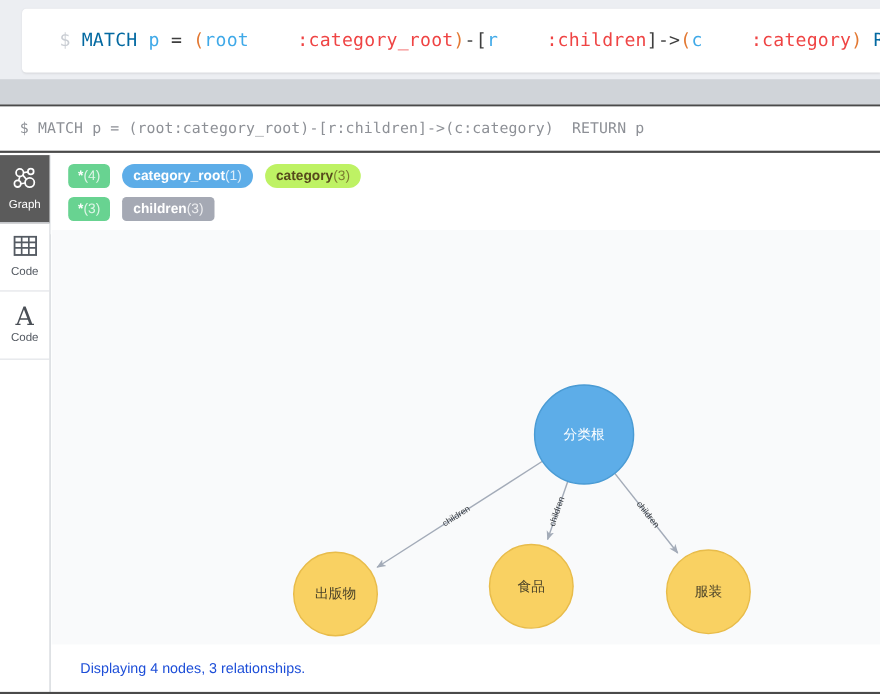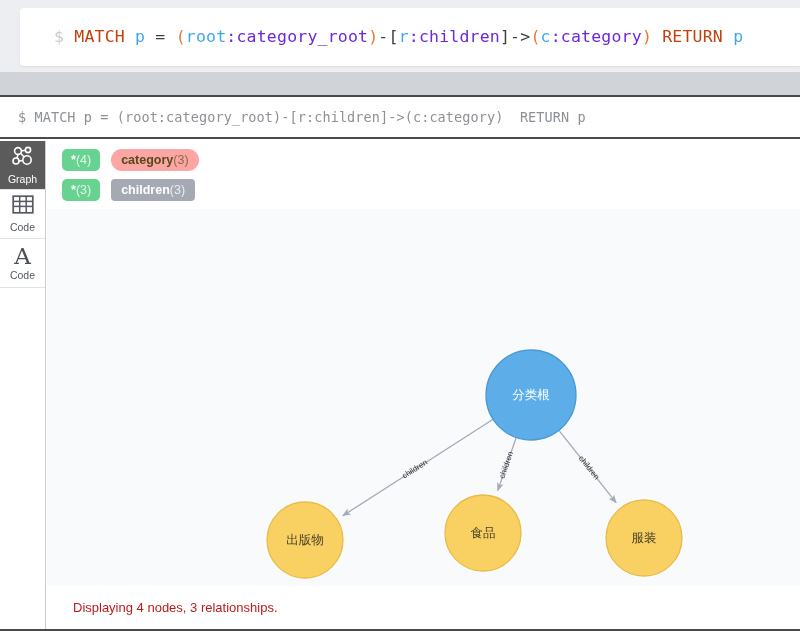--- a/index.html
+++ b/index.html
@@ -31,25 +31,25 @@
     padding-left: 34px;
   }
   #editor-line {
     font-family: "DejaVu Sans Mono", "Liberation Mono", monospace;
     font-size: 16.5px;
     letter-spacing: 0.2px;
     white-space: pre;
     line-height: 1;
   }
   .tok-prompt  { color: #c9cdd3; }
-  .tok-kw      { color: #c2410c; }
+  .tok-kw      { color: #0369a1; }
   .tok-var     { color: #3fa9e8; }
   .tok-op      { color: #3e3e3e; }
   .tok-paren   { color: #e37933; }
-  .tok-label   { color: #6d28d9; }
+  .tok-label   { color: #ef4444; margin-left: 44px; }
   .tok-plain   { color: #3e3e3e; }
 
   
   #gray-band {
     position: absolute;
     left: 0;
     top: 72px;
     width: 800px;
     height: 25px;
     background: #d0d4d9;
@@ -93,21 +93,21 @@
     position: absolute;
     left: 0;
     top: 44px;
     width: 46px;
     height: 490px;
     background: #ffffff;
     border-right: 1px solid #c9cdd3;
     box-sizing: border-box;
   }
   .side-item {
-    height: 49px;
+    height: 62px;
     display: flex;
     flex-direction: column;
     align-items: center;
     justify-content: center;
     gap: 4px;
     border-bottom: 1px solid #dfe2e6;
     color: #555b63;
     box-sizing: border-box;
     cursor: pointer;
   }
@@ -184,21 +184,21 @@
     left: 47px;
     top: 489px;
     width: 753px;
     height: 43px;
     background: #ffffff;
     display: flex;
     align-items: center;
     padding-left: 26px;
     box-sizing: border-box;
     font-size: 13px;
-    color: #b91c1c;
+    color: #1d4ed8;
   }
   #bottom-rule {
     position: absolute;
     left: 0;
     top: 629px;
     width: 800px;
     height: 2px;
     background: #4a4a4a;
   }
 </style>
@@ -252,21 +252,25 @@
     </div>
 
   </div>
 
   <div id="legend">
     <div class="legend-row" id="legend-node-row">
         <span class="chip star" style="background: rgb(104, 211, 145);">
           <span>*</span>
           <span class="cnt">(4)</span>
         </span>
-        <span class="chip node-cat" style="background: #fca5a5;">
+        <span class="chip node" style="background: rgb(93, 173, 232);">
+          <span>category_root</span>
+          <span class="cnt">(1)</span>
+        </span>
+        <span class="chip node-cat" style="background: #bef264;">
           <span>category</span>
           <span class="cnt">(3)</span>
         </span>
       </div>
     <div class="legend-row" id="legend-rel-row">
         <span class="chip star" style="background: rgb(104, 211, 145);">
           <span>*</span>
           <span class="cnt">(3)</span>
         </span>
         <span class="chip rel" style="background: rgb(165, 169, 180);">

